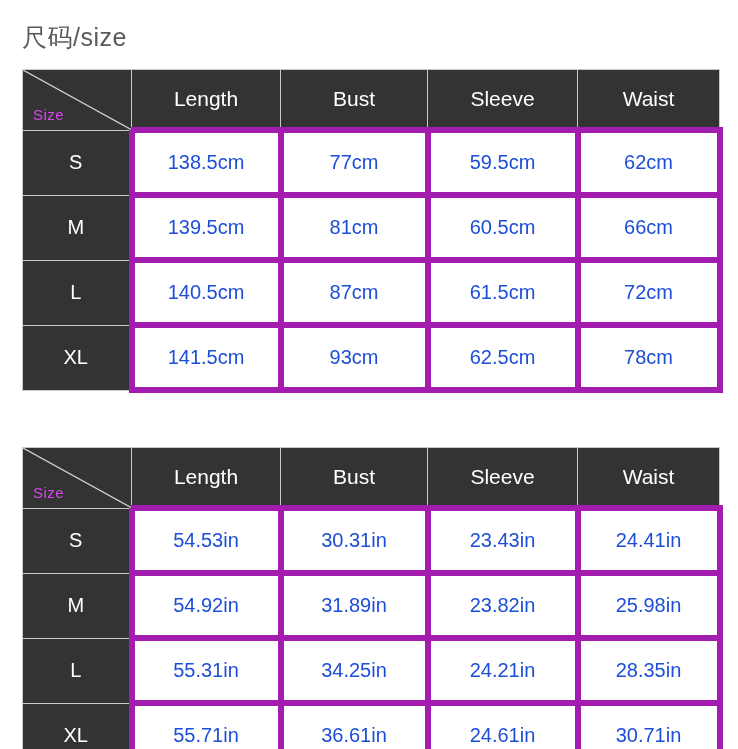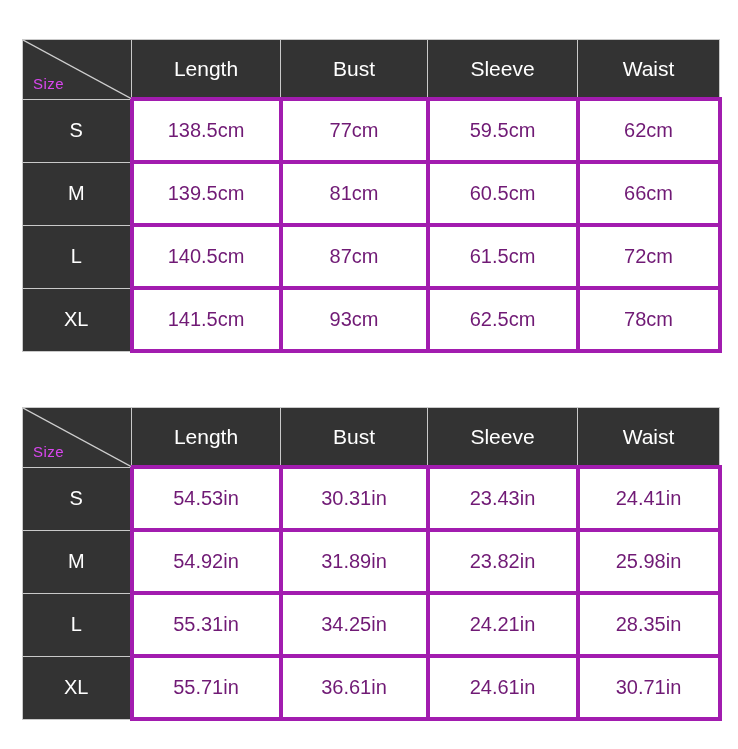--- a/index.html
+++ b/index.html
@@ -40,22 +40,22 @@
     text-align: center;
     vertical-align: middle;
   }
   .dark {
     background: #333333;
     color: #ffffff;
     border: 1px solid #c9c9c9;
   }
   .light {
     background: #ffffff;
-    color: #701a75;
-    border: 4px solid #a21caf;
+    color: #1d4ed8;
+    border: 6px solid #a21caf;
     font-size: 20px;
   }
   thead th {
     height: 57px;
     font-size: 21px;
     font-weight: 400;
   }
   tbody td {
     height: 59px;
   }
@@ -85,20 +85,21 @@
     font-size: 15px;
     color: #d946ef;
     letter-spacing: 0.5px;
   }
 </style>
 </head>
 <body>
 
 <div class="page">
 
+  <div class="title">尺码/size</div>
 
   <table class="size-table t1">
     <colgroup>
       <col class="c-size">
         <col class="c1">
         <col class="c2">
         <col class="c3">
         <col class="c4">
     </colgroup>
     <thead>

